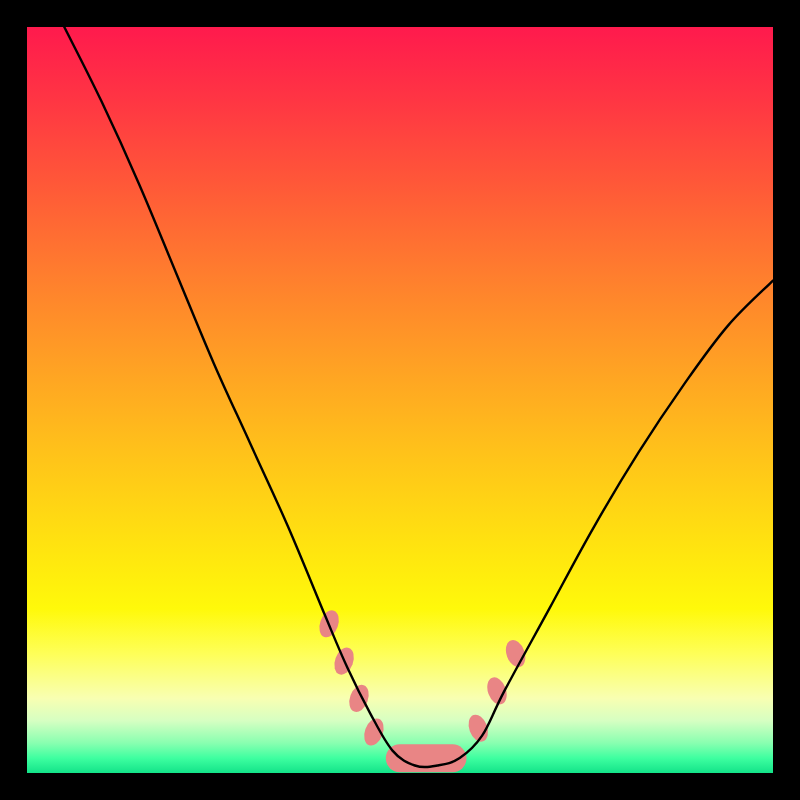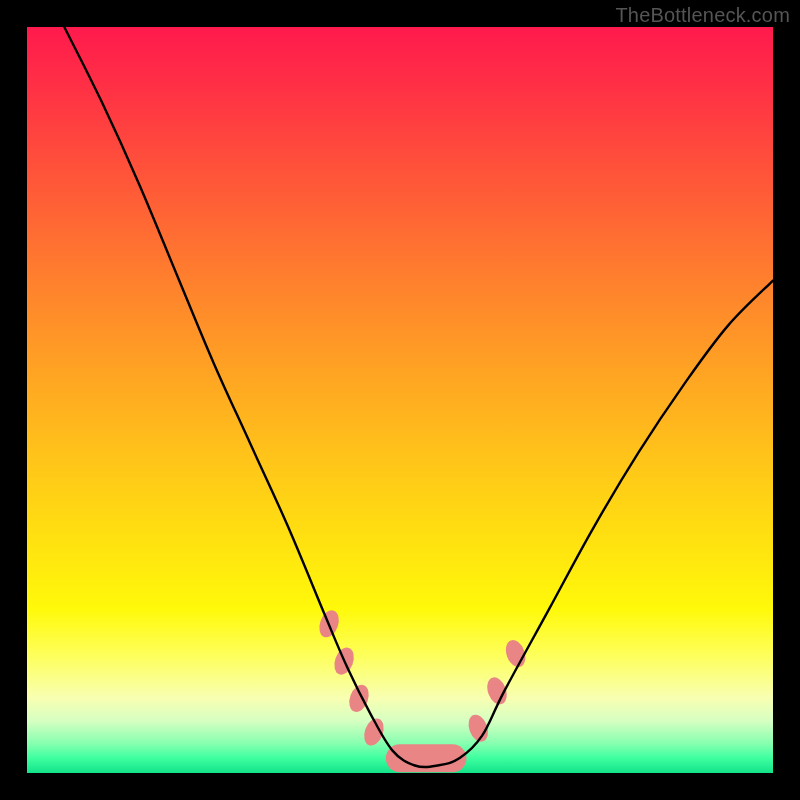--- a/index.html
+++ b/index.html
@@ -73,21 +73,20 @@
   }
   .marker-pill {
     fill: #e98585;
     stroke: none;
   }
 </style>
 </head>
 <body>
 
 <div class="frame">
-  <div class="attribution">TheBottleneck.com</div>
 
   <div class="plot-area">
     <svg class="curve" viewBox="0 0 746 746">
       <g id="markers-group">
           <rect x="358.8" y="717.3" width="80.7" height="28.0" rx="14.0" class="marker-pill"></rect>
           <ellipse cx="302.1" cy="596.8" rx="9" ry="14" transform="rotate(20 302.1 596.8)" class="marker"></ellipse>
           <ellipse cx="317.1" cy="634.1" rx="9" ry="14" transform="rotate(20 317.1 634.1)" class="marker"></ellipse>
           <ellipse cx="332.0" cy="671.4" rx="9" ry="14" transform="rotate(20 332.0 671.4)" class="marker"></ellipse>
           <ellipse cx="346.9" cy="705.0" rx="9" ry="14" transform="rotate(20 346.9 705.0)" class="marker"></ellipse>
           <ellipse cx="451.3" cy="701.2" rx="9" ry="14" transform="rotate(-20 451.3 701.2)" class="marker"></ellipse>

